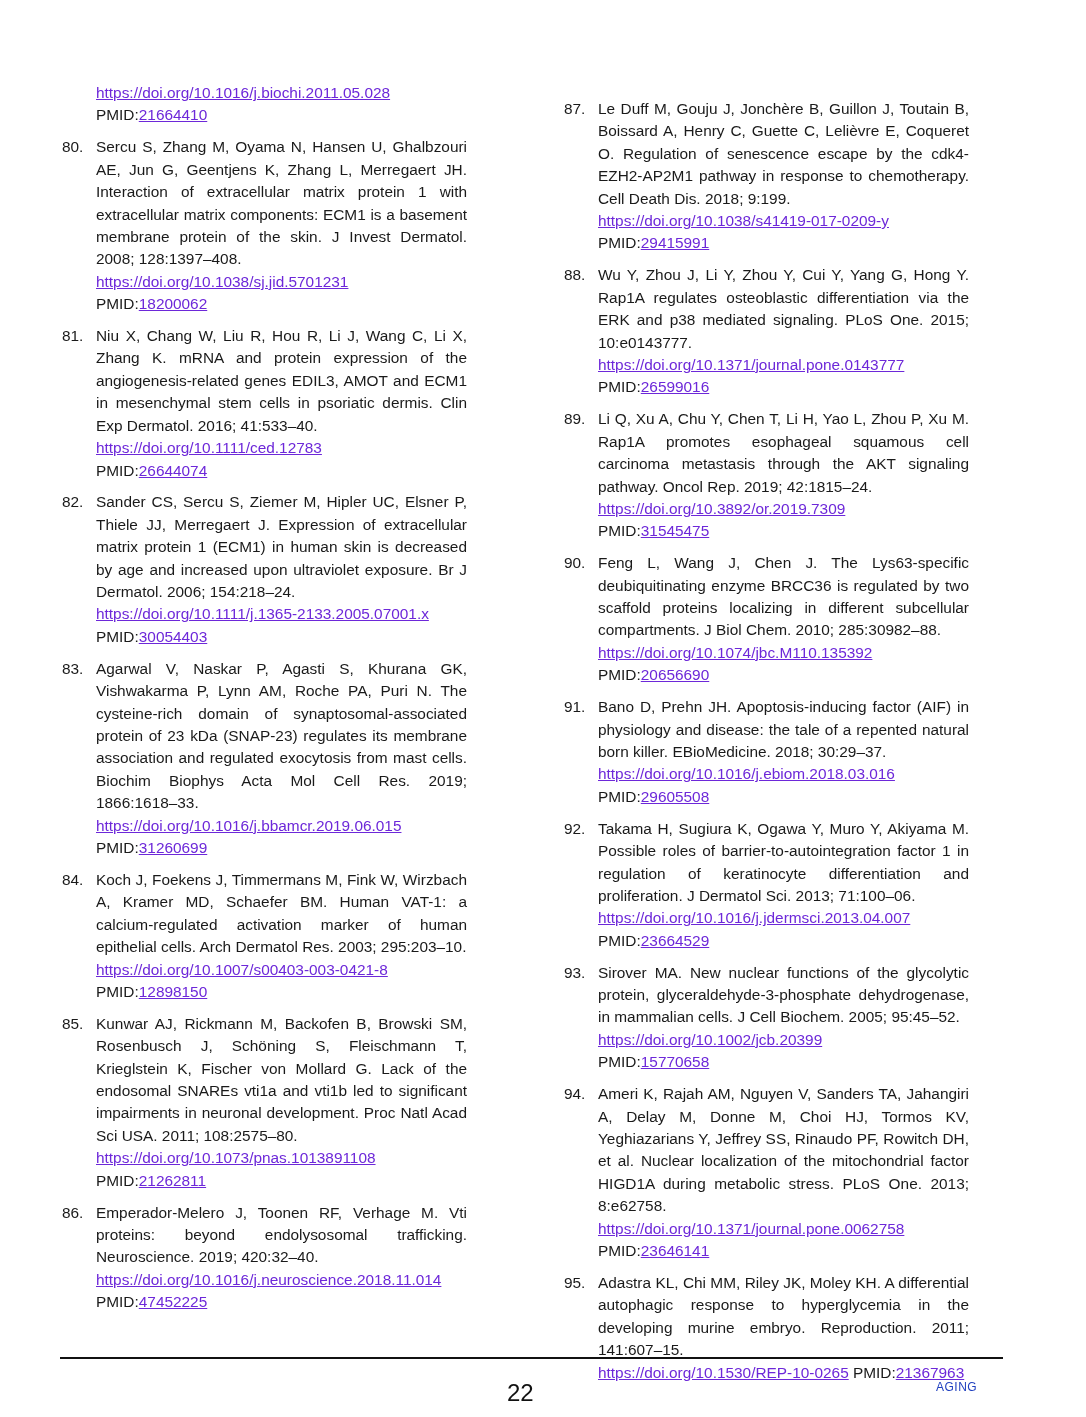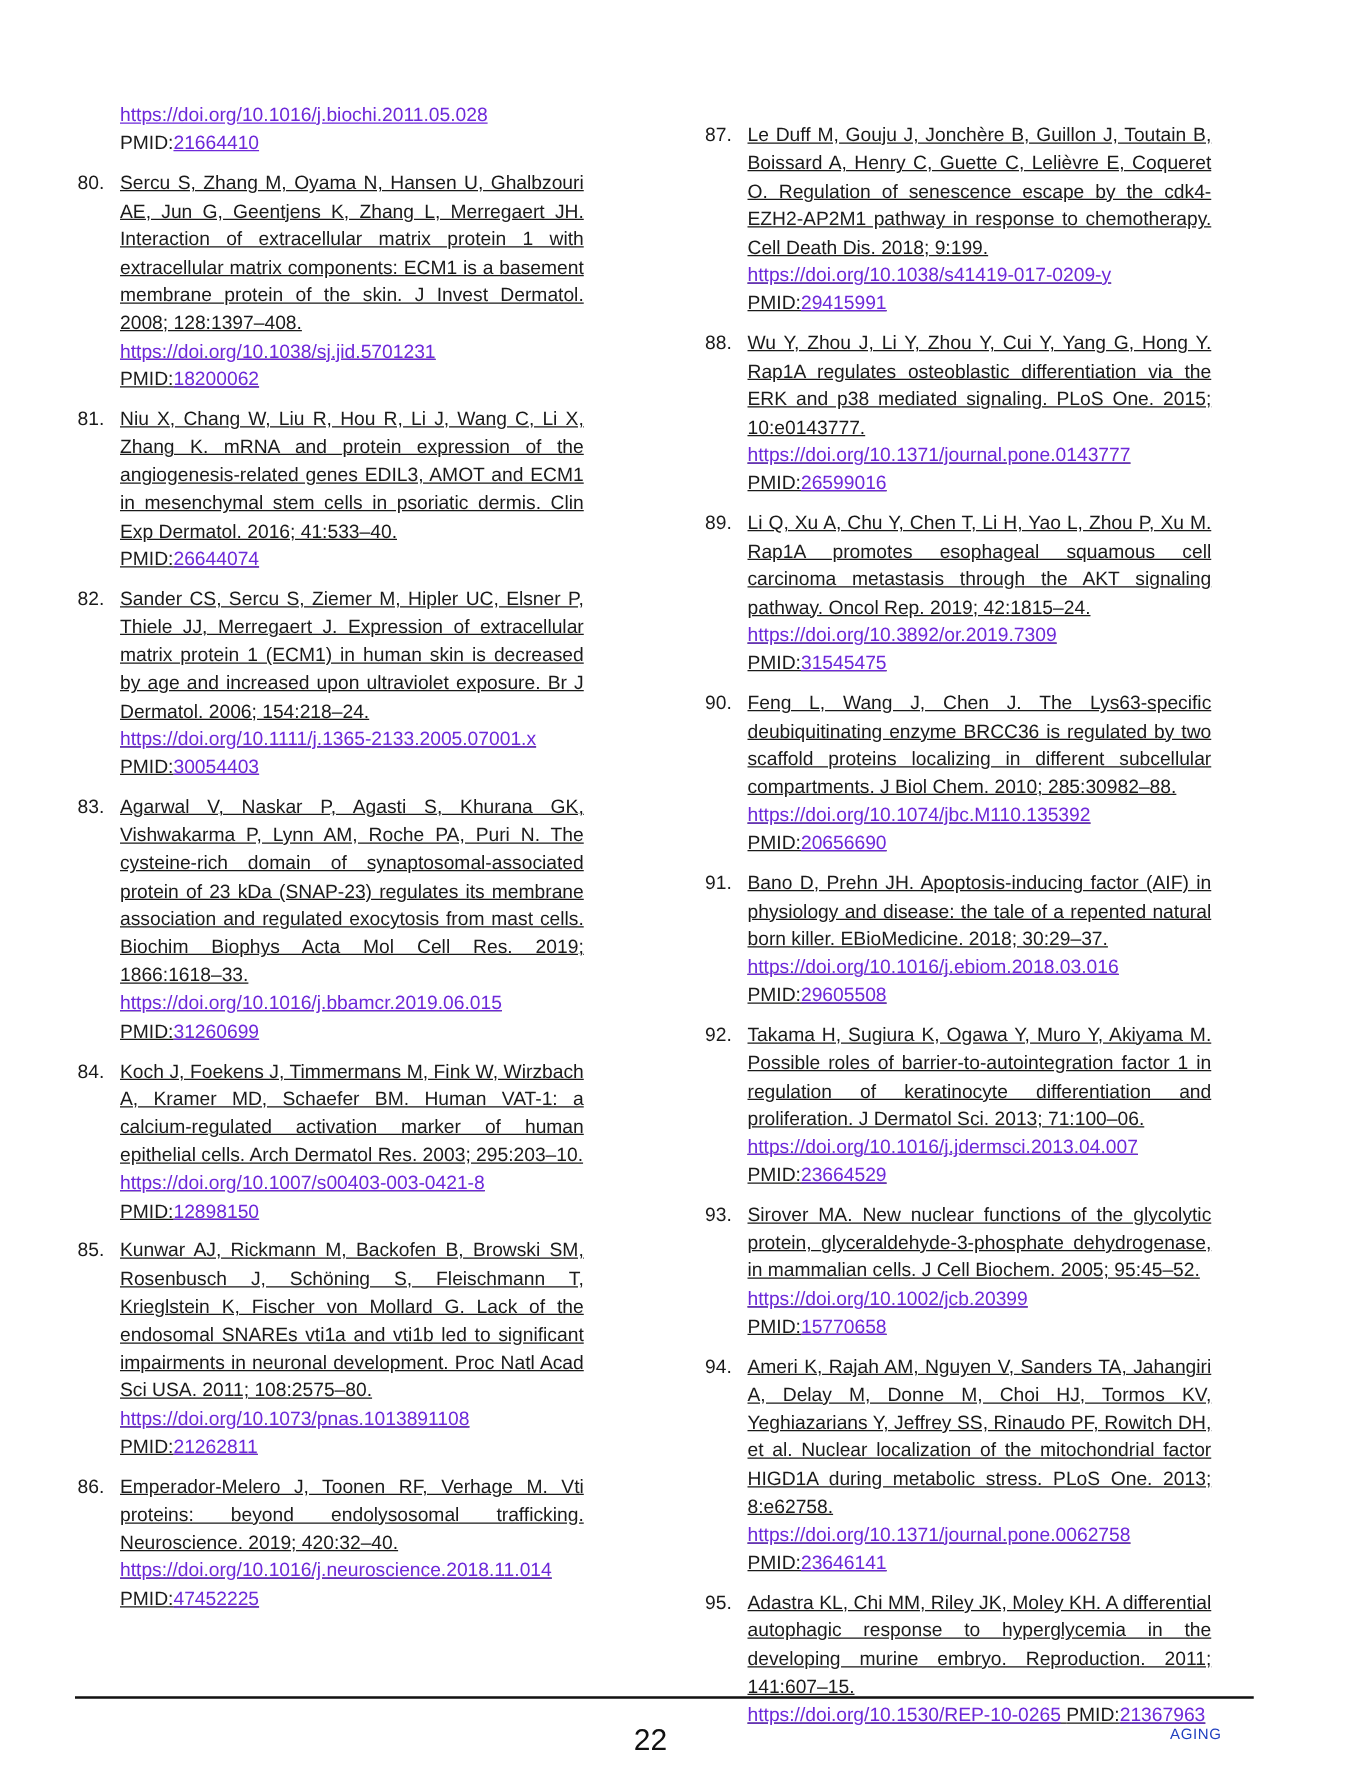--- a/index.html
+++ b/index.html
@@ -3,21 +3,21 @@
   <meta charset="utf-8">
   <style>
     html, body { margin: 0; padding: 0; background: #ffffff; }
     body { width: 1086px; height: 1417px; position: relative; overflow: hidden;
       font-family: "Liberation Sans", sans-serif; color: #1a1a1a; }
     .col { position: absolute; top: 82px; width: 405px; }
     .col-left { left: 62px; }
     .col-right { left: 564px; margin-top: 16px; }
     .ref { position: relative; padding-left: 34px; font-size: 15.4px; line-height: 22.4px; margin-bottom: 9.5px; }
     .ref .num { position: absolute; left: 0; top: 0; width: 30px; }
-    .ref .body { text-align: justify; text-decoration: underline; }
+    .ref .body { text-align: justify; }
     .ref .body .cite { display: block; text-align: justify; text-align-last: left; }
     .lead { padding-left: 34px; font-size: 15.4px; line-height: 22.4px; margin-bottom: 9.5px; }
     a.link { color: #6d28d9; text-decoration: underline; }
     .line { display: block; }
     .footer-rule { position: absolute; left: 60px; top: 1357px; width: 943px; height: 2px; background: #111; }
     .footer-site { position: absolute; left: 64px; top: 1456px; font-size: 15px; color: #1f3fbf; }
     .footer-page { position: absolute; left: 507px; top: 1379px; font-size: 24px; color: #111; }
     .footer-journal { position: absolute; left: 936px; top: 1380px; font-size: 12px; color: #1f3fbf; letter-spacing: 0.5px; }
   </style>
 </head>
@@ -34,20 +34,21 @@
         <div class="body">
           <span class="cite">Sercu S, Zhang M, Oyama N, Hansen U, Ghalbzouri AE, Jun G, Geentjens K, Zhang L, Merregaert JH. Interaction of extracellular matrix protein 1 with extracellular matrix components: ECM1 is a basement membrane protein of the skin. J Invest Dermatol. 2008; 128:1397–408.</span>
           <span class="line"><a class="link">https://doi.org/10.1038/sj.jid.5701231</a></span>
           <span class="line"><span>PMID:</span><a class="link">18200062</a></span>
         </div>
       </div>
       <div class="ref">
         <span class="num">81.</span>
         <div class="body">
           <span class="cite">Niu X, Chang W, Liu R, Hou R, Li J, Wang C, Li X, Zhang K. mRNA and protein expression of the angiogenesis-related genes EDIL3, AMOT and ECM1 in mesenchymal stem cells in psoriatic dermis. Clin Exp Dermatol. 2016; 41:533–40.</span>
+          <span class="line"><a class="link">https://doi.org/10.1111/ced.12783</a></span>
           <span class="line"><span>PMID:</span><a class="link">26644074</a></span>
         </div>
       </div>
       <div class="ref">
         <span class="num">82.</span>
         <div class="body">
           <span class="cite">Sander CS, Sercu S, Ziemer M, Hipler UC, Elsner P, Thiele JJ, Merregaert J. Expression of extracellular matrix protein 1 (ECM1) in human skin is decreased by age and increased upon ultraviolet exposure. Br J Dermatol. 2006; 154:218–24.</span>
           <span class="line"><a class="link">https://doi.org/10.1111/j.1365-2133.2005.07001.x</a></span>
           <span class="line"><span>PMID:</span><a class="link">30054403</a></span>
         </div>

